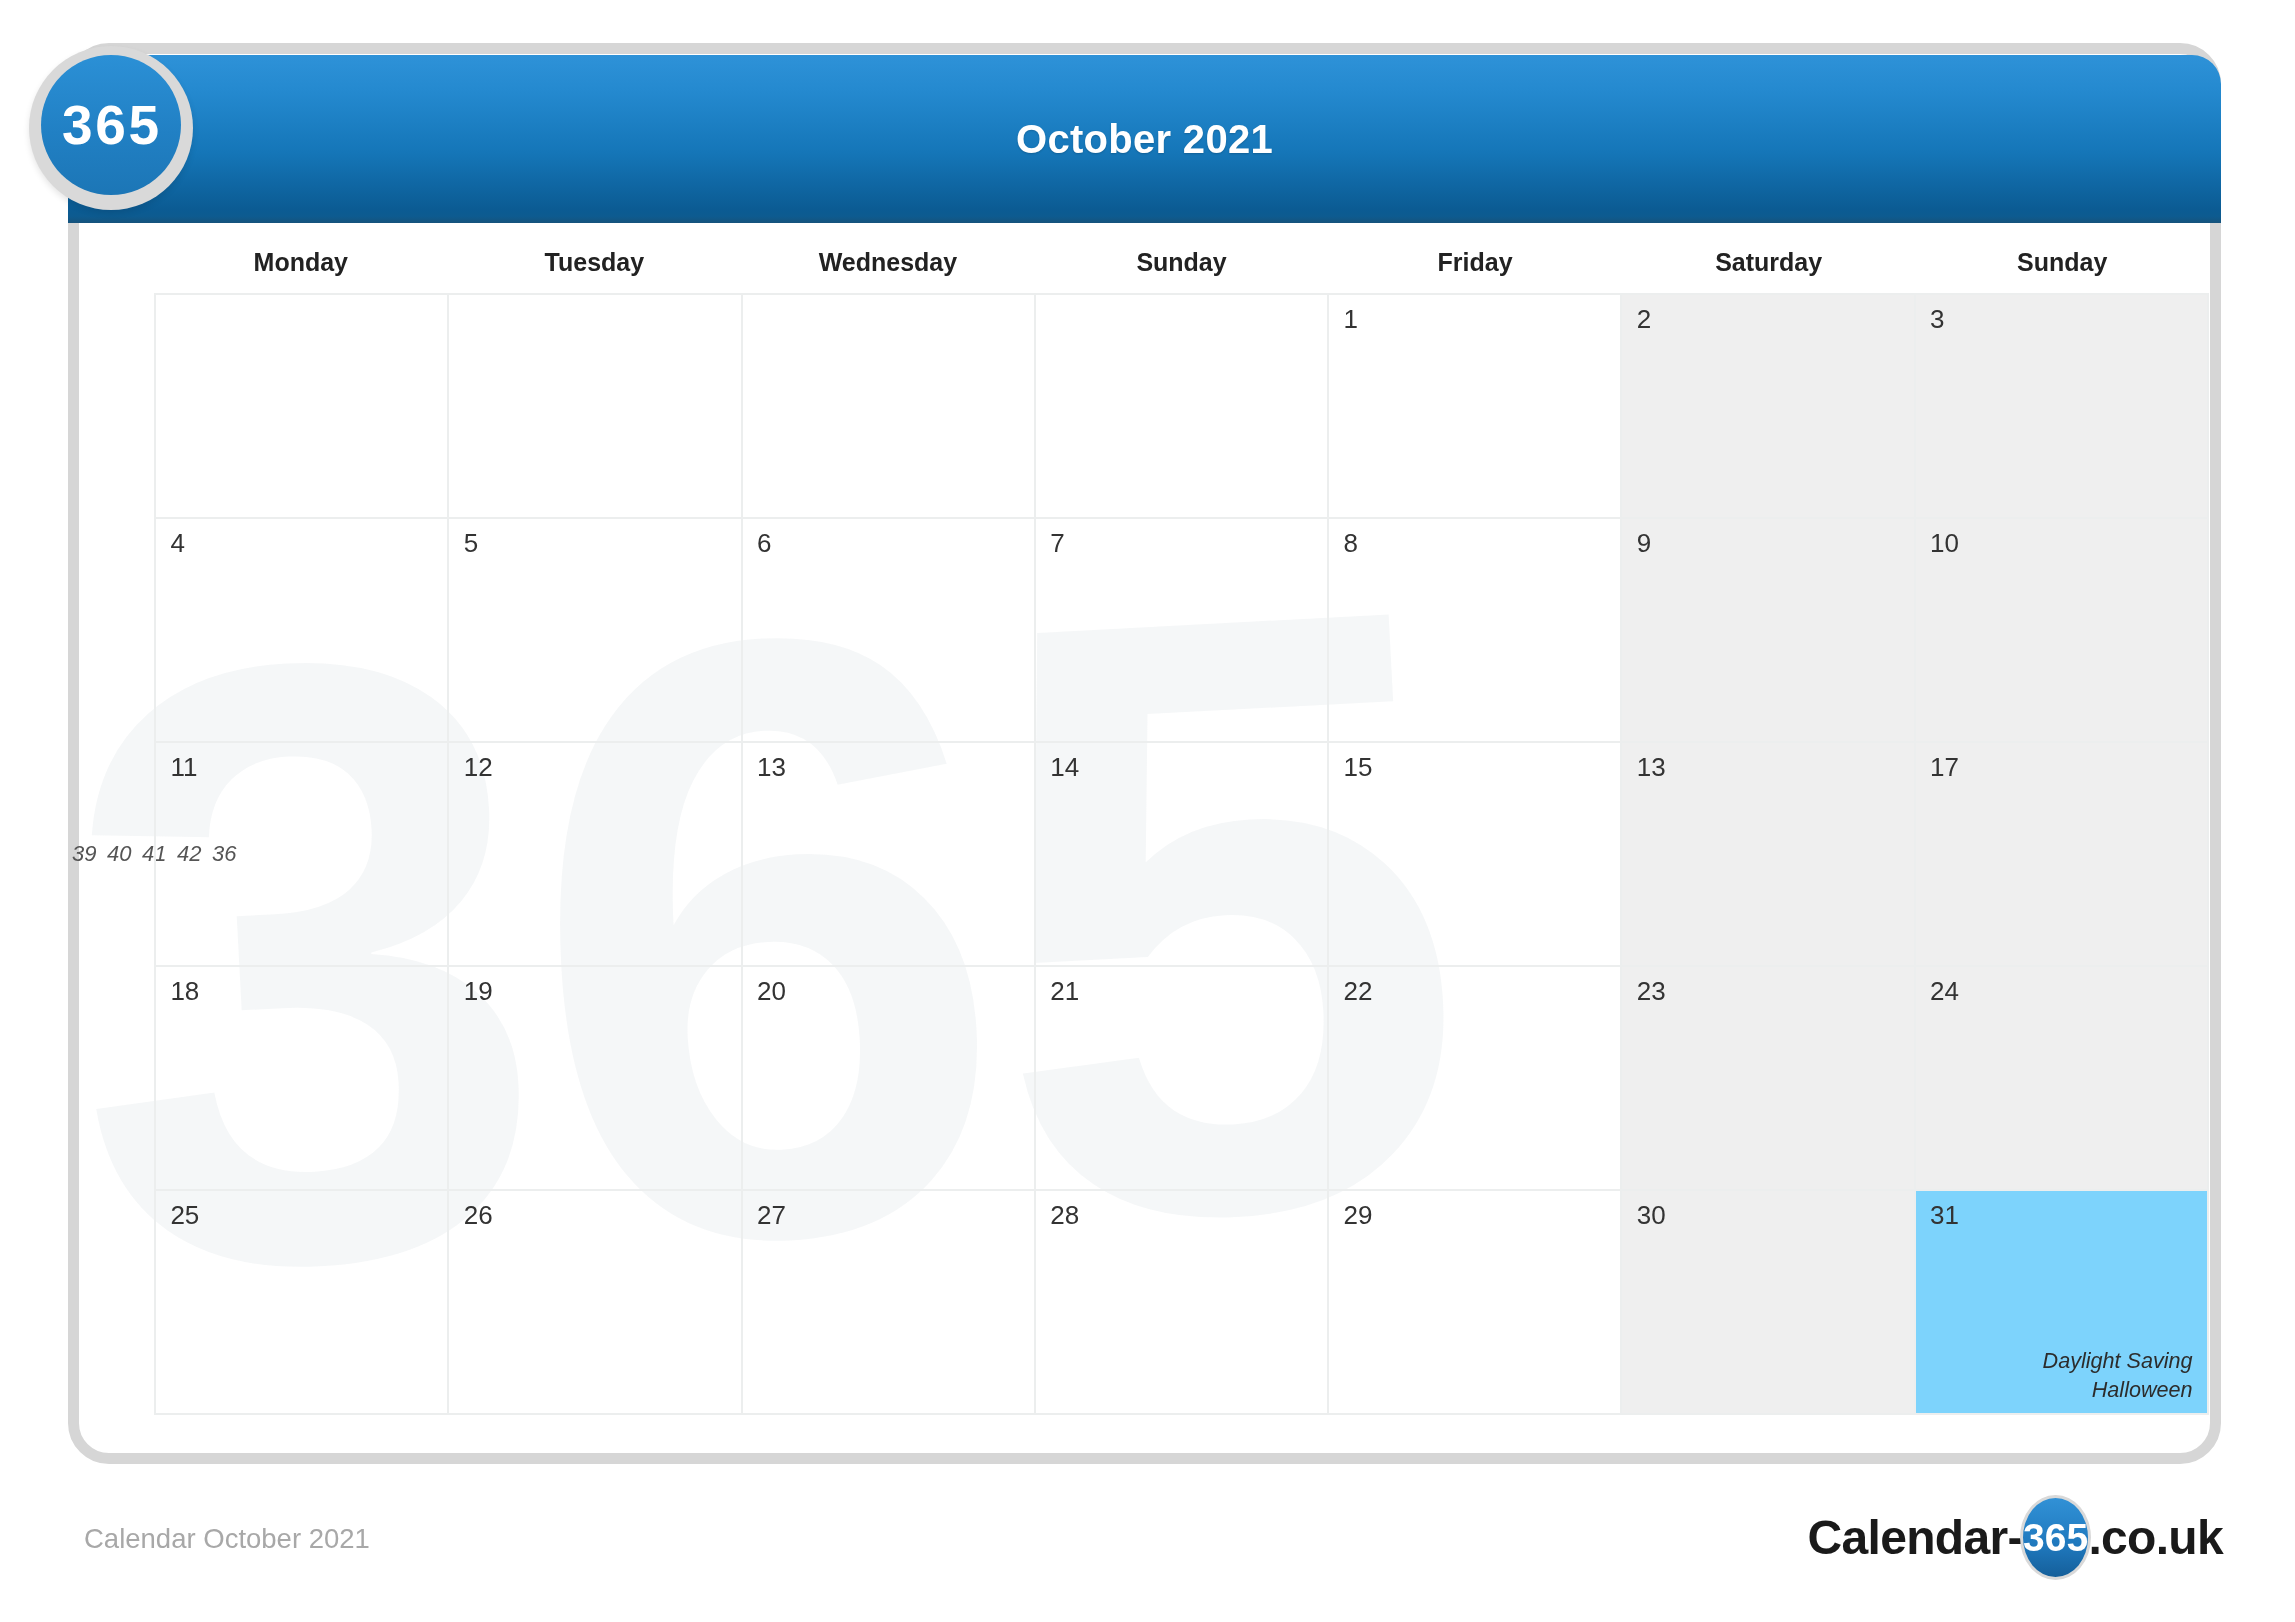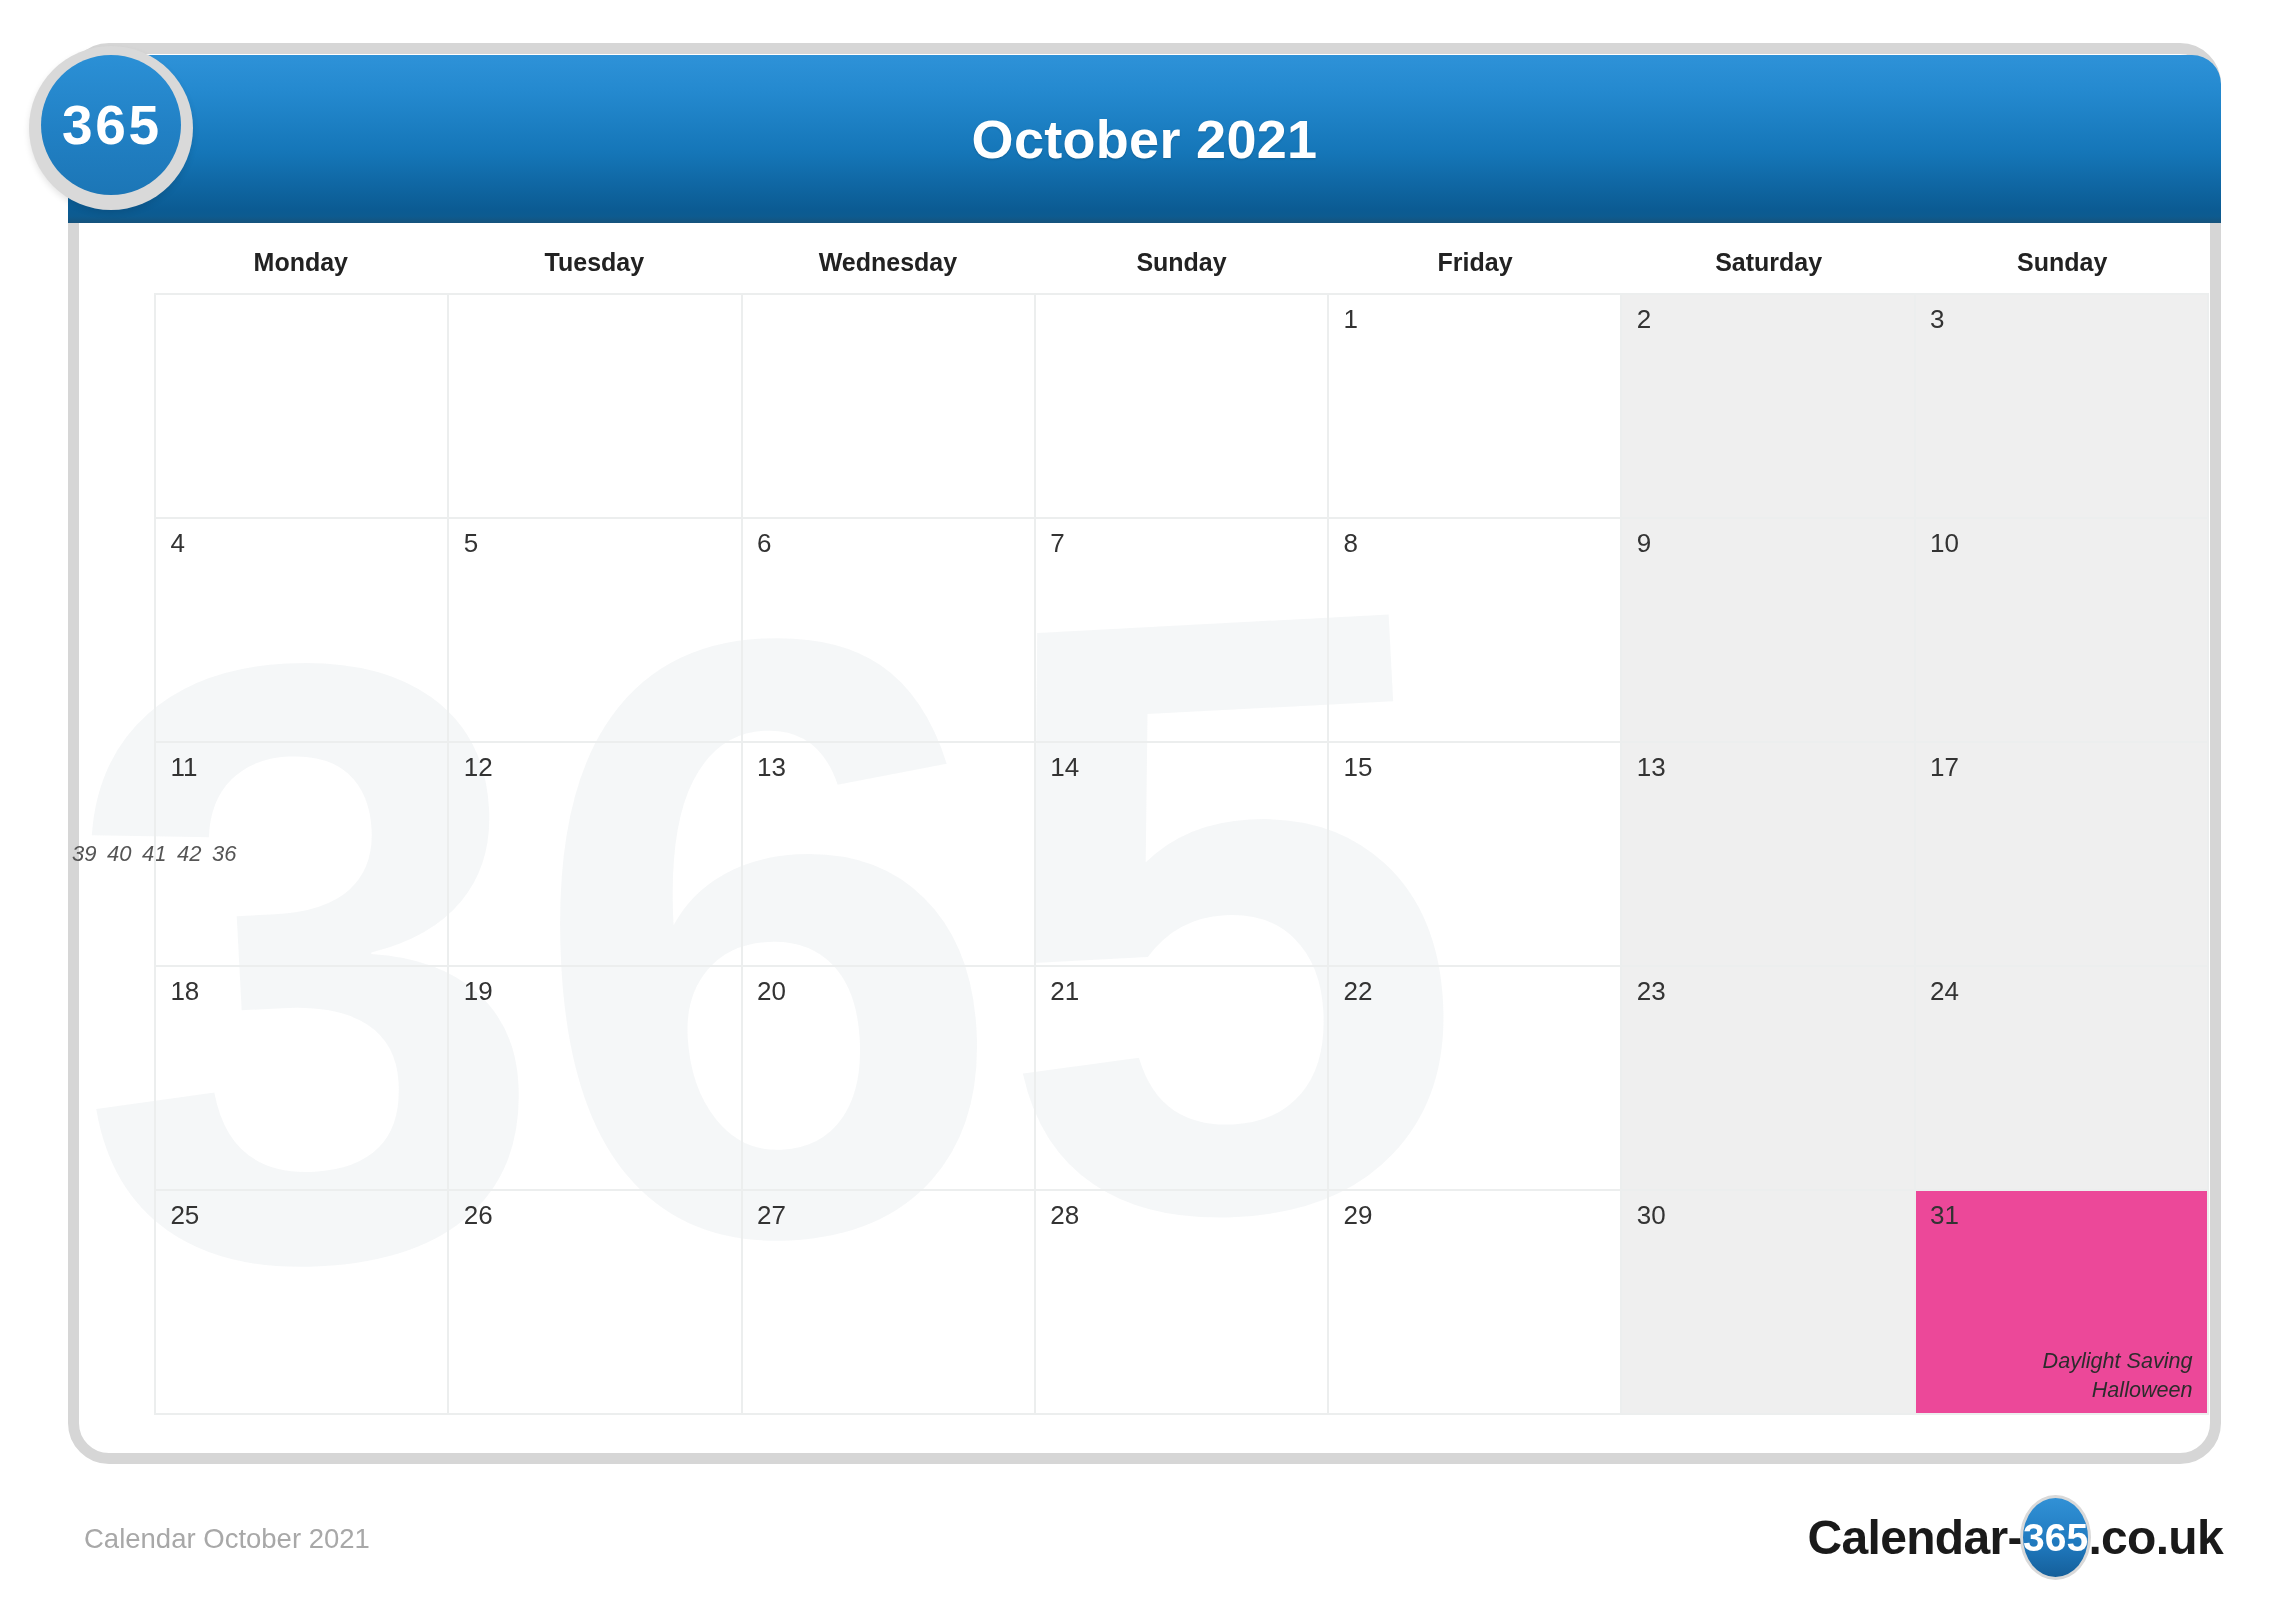--- a/index.html
+++ b/index.html
@@ -47,21 +47,21 @@
     overflow: hidden;
   }
   #header-title {
     position: absolute;
     left: 0;
     right: 0;
     top: 50%;
     transform: translateY(-50%);
     text-align: center;
     color: #ffffff;
-    font-size: 54px;
+    font-size: 40px;
     font-weight: bold;
     letter-spacing: 0.3px;
     padding-right: 0;
     text-shadow: 0 1.3px 2px rgba(0,0,0,0.18);
   }
 
   
   #logo-badge {
     position: absolute;
     left: 29px;
@@ -170,21 +170,21 @@
   }
   .day-cell {
     border-right: 2px solid #eceeee;
     border-bottom: 2px solid #eceeee;
     box-sizing: border-box;
     position: relative;
     background: transparent;
     padding: 10.5px 14.4px;
   }
   .day-cell.weekend { background: #efefef; }
-  .day-cell.highlight { background: #ec4899; }
+  .day-cell.highlight { background: #7dd3fc; }
   .day-number {
     font-size: 26px;
     color: #333333;
     line-height: 1;
   }
   .events {
     position: absolute;
     right: 14.4px;
     bottom: 9.2px;
     text-align: right;

